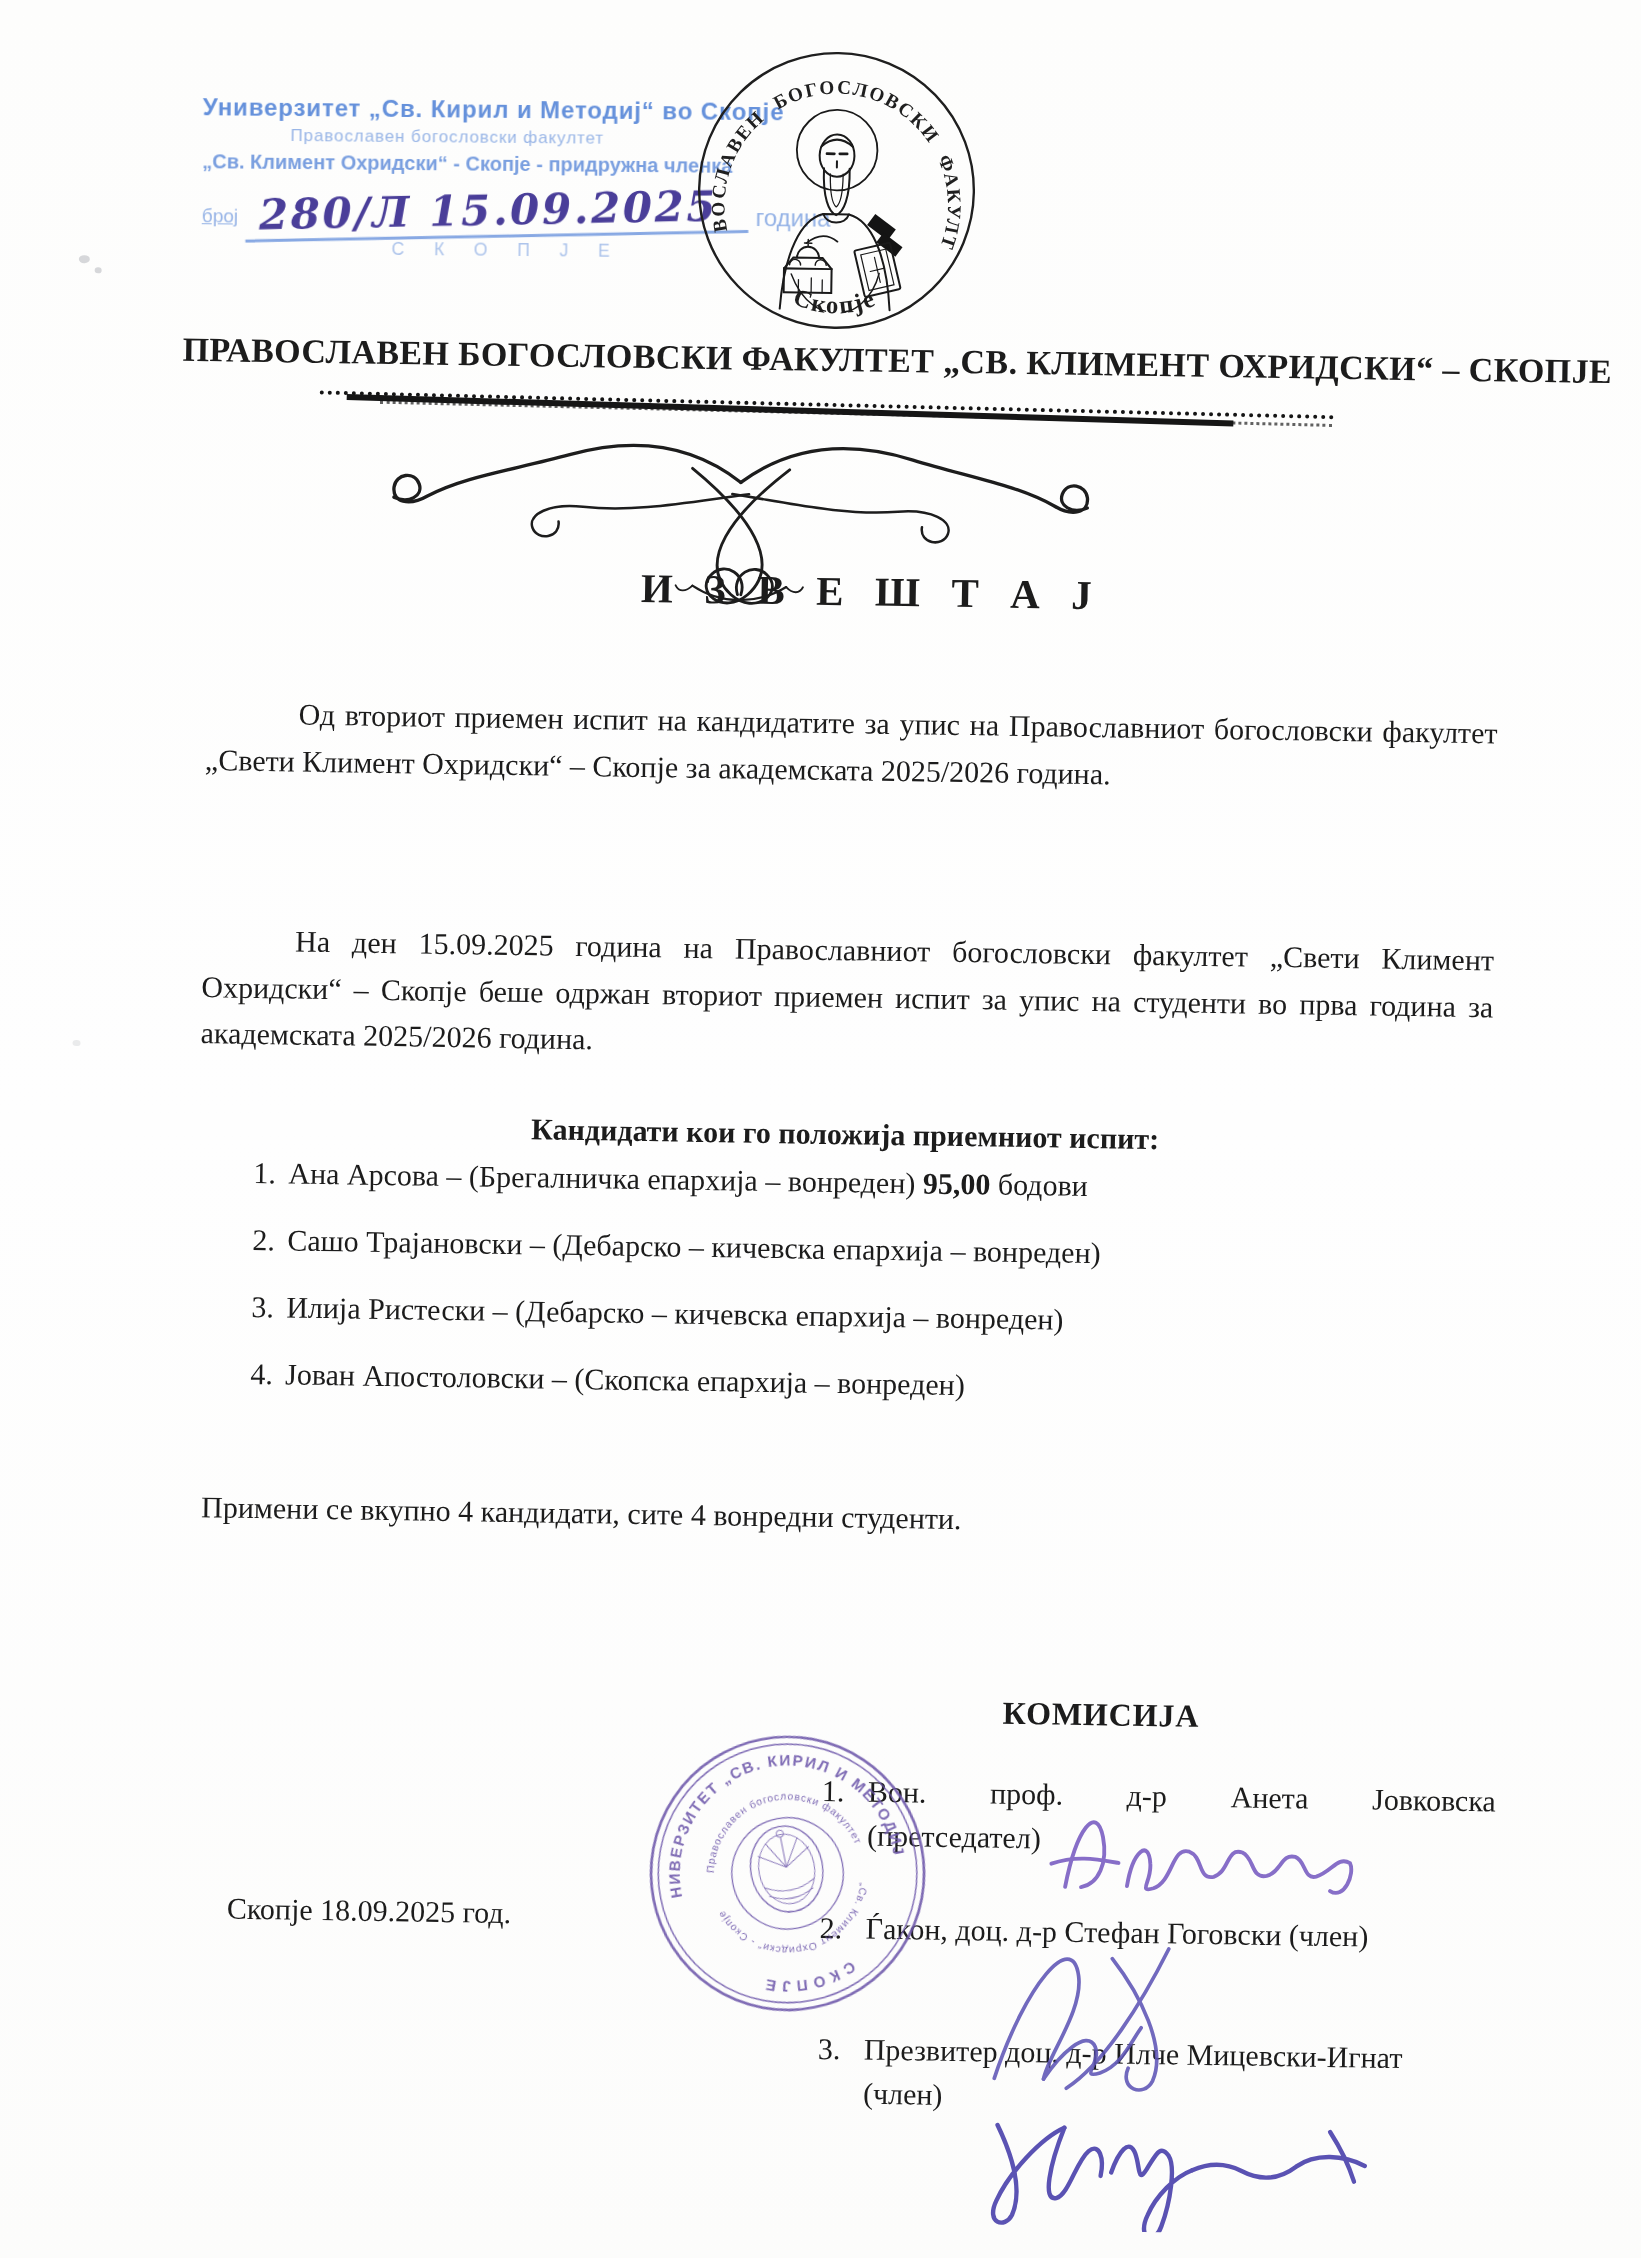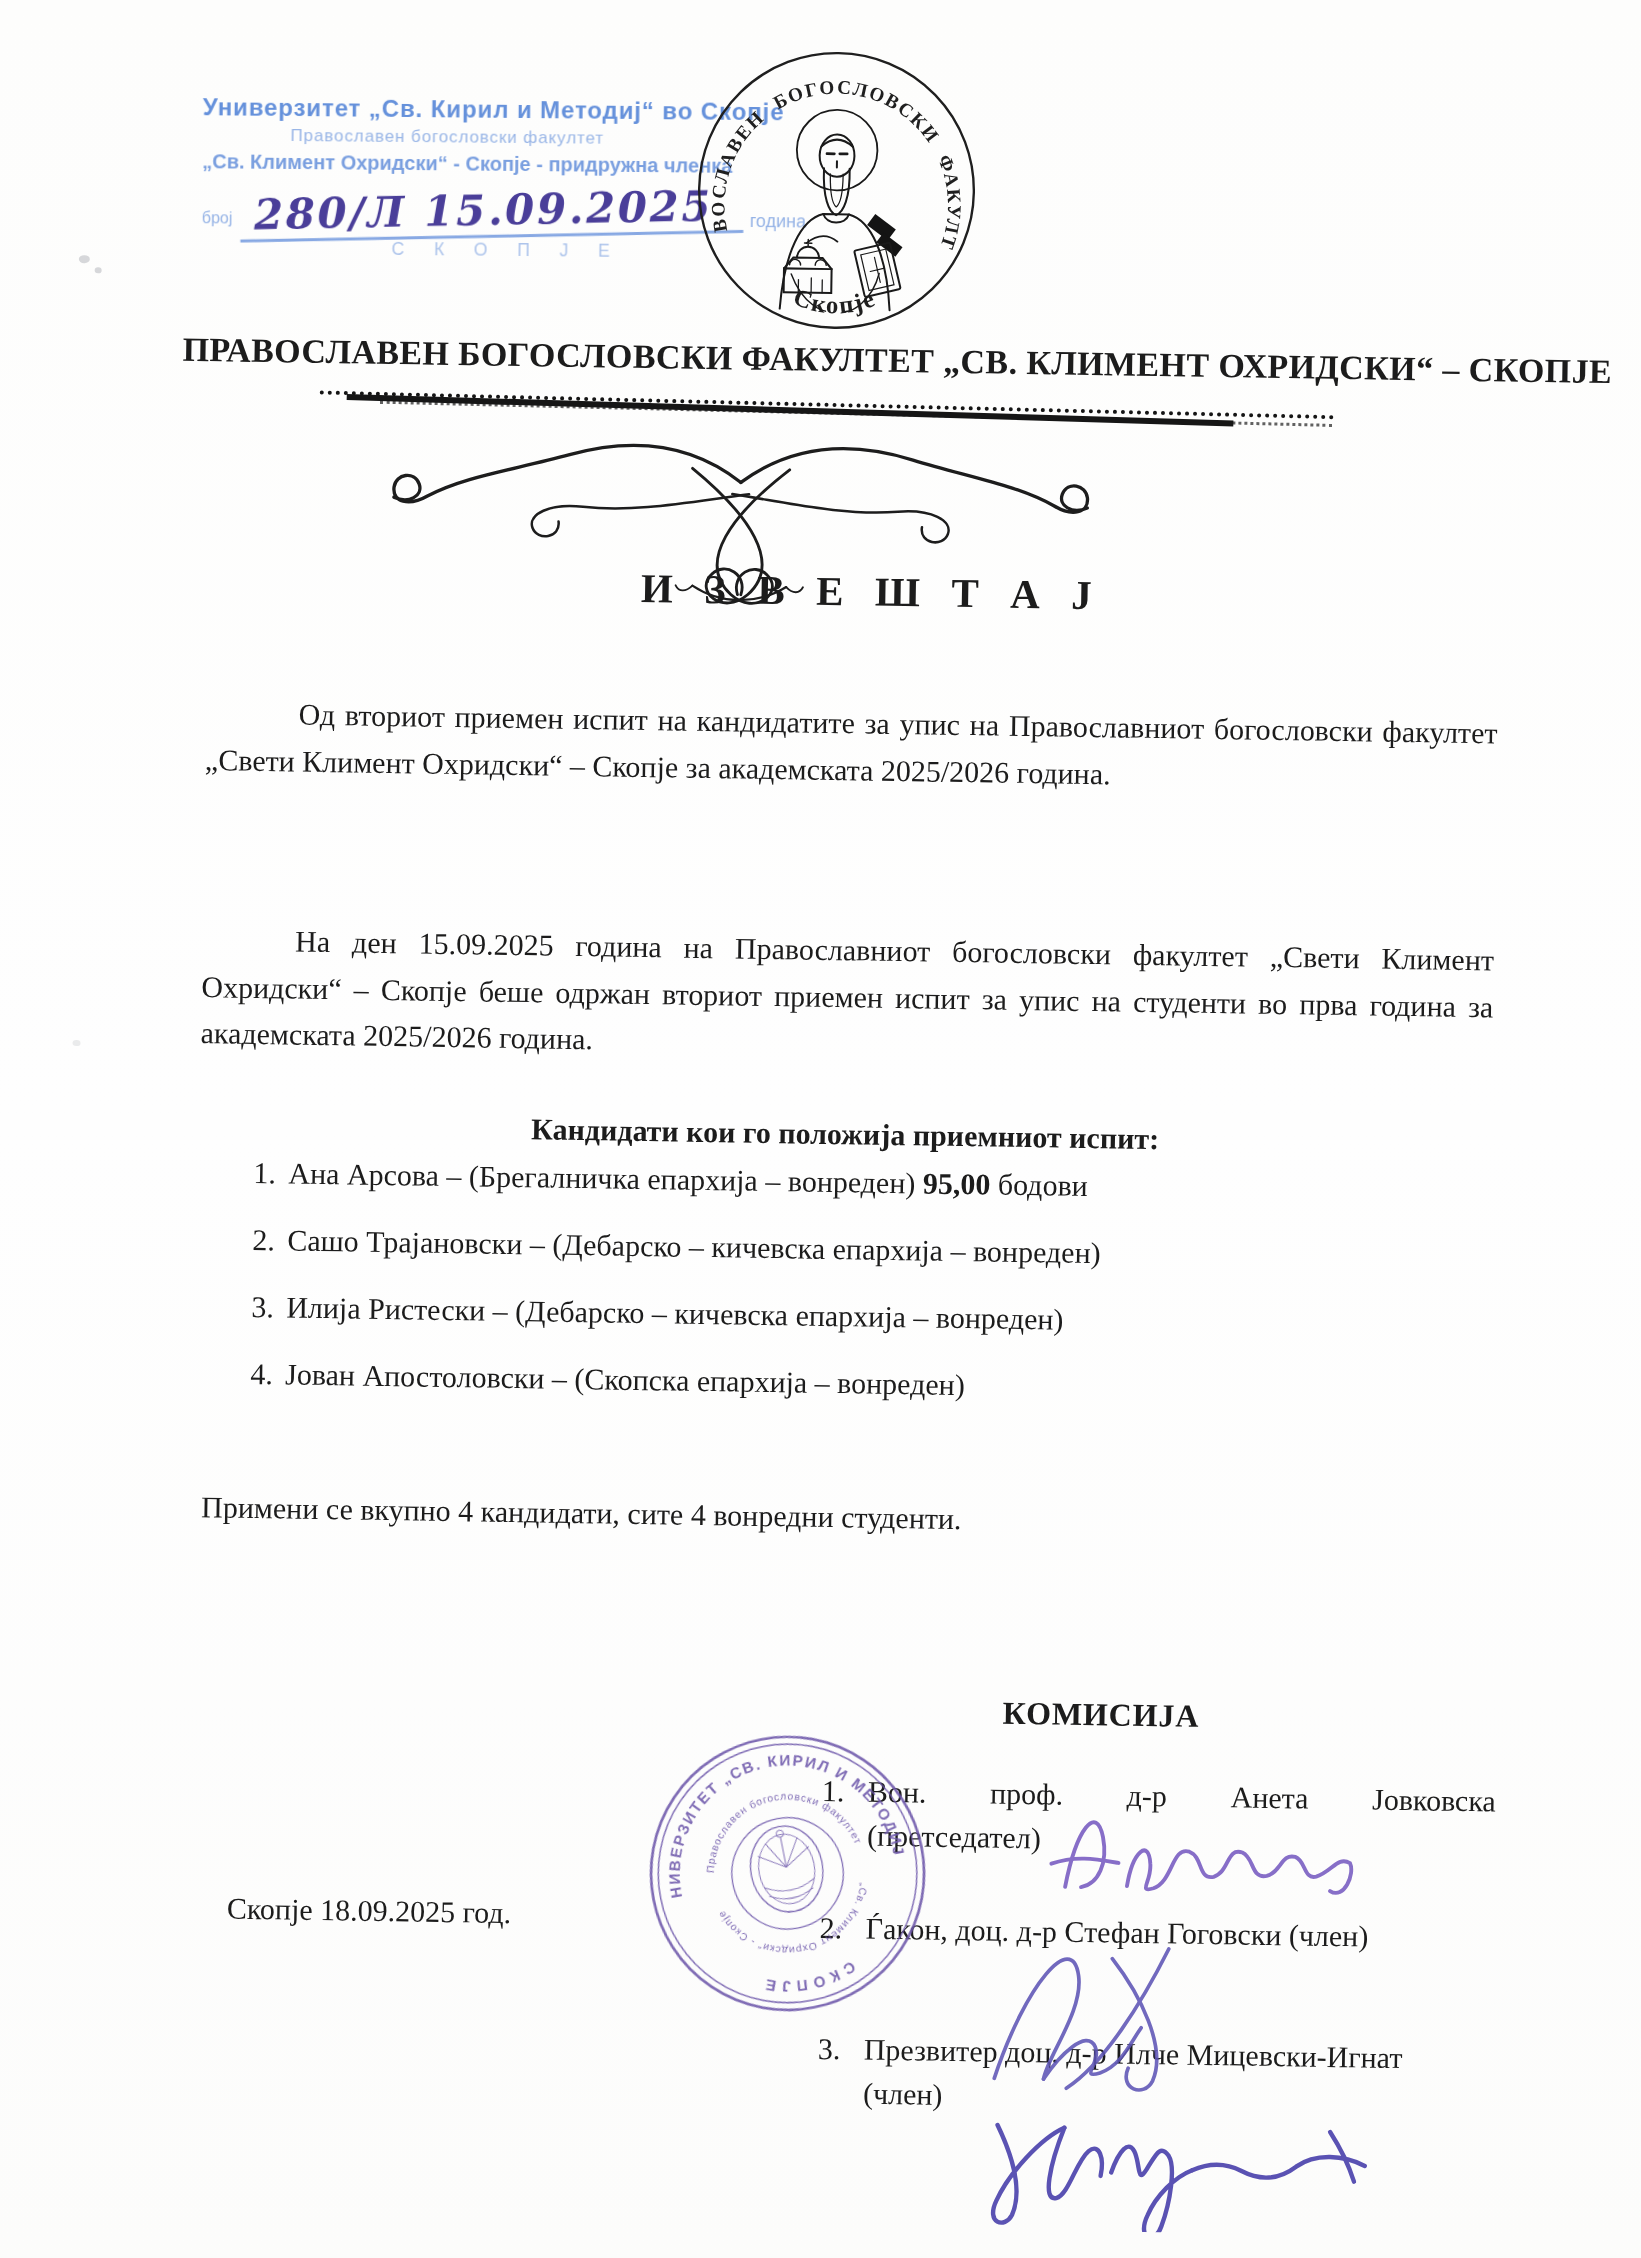--- a/index.html
+++ b/index.html
@@ -5,23 +5,23 @@
   html,body{margin:0;padding:0;background:#e8e8e8;}
   .page{position:relative;width:1642px;height:2258px;background:#fefefdf5;background:linear-gradient(180deg,#fdfdfc 0%,#fefefe 50%,#fcfcfb 100%);overflow:hidden;font-family:"Liberation Serif",serif;color:#1c1c1c;}
   .tilt{position:absolute;inset:0;transform:rotate(0.9deg);transform-origin:265px 441px;}
 
   
   .blue-stamp{position:absolute;left:198px;top:92px;width:635px;font-family:"Liberation Sans",sans-serif;color:#5585d8;transform:rotate(-0.4deg);filter:blur(0.3px);}
   .bs1{font-size:24px;font-weight:600;letter-spacing:0.9px;opacity:.9;}
   .bs2{font-size:17px;margin:4.4px 0 0 88px;opacity:.6;letter-spacing:0.9px;}
   .bs3{font-size:20px;font-weight:600;margin-top:4.4px;opacity:.78;}
   .bs-row{margin-top:10.6px;display:flex;align-items:flex-end;gap:7px;}
-  .bs-broj{font-size:16px;opacity:.62;padding-bottom:8.8px;}
+  .bs-broj{font-size:19px;opacity:.62;padding-bottom:8.8px;text-decoration:underline;}
   .bs-num{font-size:42px;font-weight:bold;font-style:italic;color:#4a3e99;font-family:"DejaVu Serif",serif;border-bottom:3.5px solid rgba(85,133,216,.7);padding:0 30px 0 14px;letter-spacing:2.6px;transform:rotate(-1.6deg);filter:none;}
-  .bs-god{font-size:18px;opacity:.62;padding-bottom:8.8px;}
+  .bs-god{font-size:24px;opacity:.62;padding-bottom:8.8px;}
   .bs-city{font-size:17.6px;letter-spacing:12.4px;opacity:.48;margin:1.8px 0 0 190px;}
 
   
   .logo{position:absolute;left:686px;top:35px;width:293px;height:293px;}
 
   
   .header-title{position:absolute;top:332px;left:0;width:100%;box-sizing:border-box;padding-left:150px;text-align:center;font-size:34px;font-weight:bold;letter-spacing:0.4px;white-space:nowrap;}
   .rule-dots{position:absolute;top:394px;left:319px;width:1015px;border-top:4.4px dotted #151515;transform:rotate(0.5deg);}
   .rule-dots2{position:absolute;top:403px;left:379px;width:953px;border-top:3.5px dotted #2e2e2e;opacity:.75;transform:rotate(0.5deg);}
   .rule-bar{position:absolute;top:399px;left:346px;width:887px;height:6.2px;background:#161616;transform:rotate(0.8deg);}

